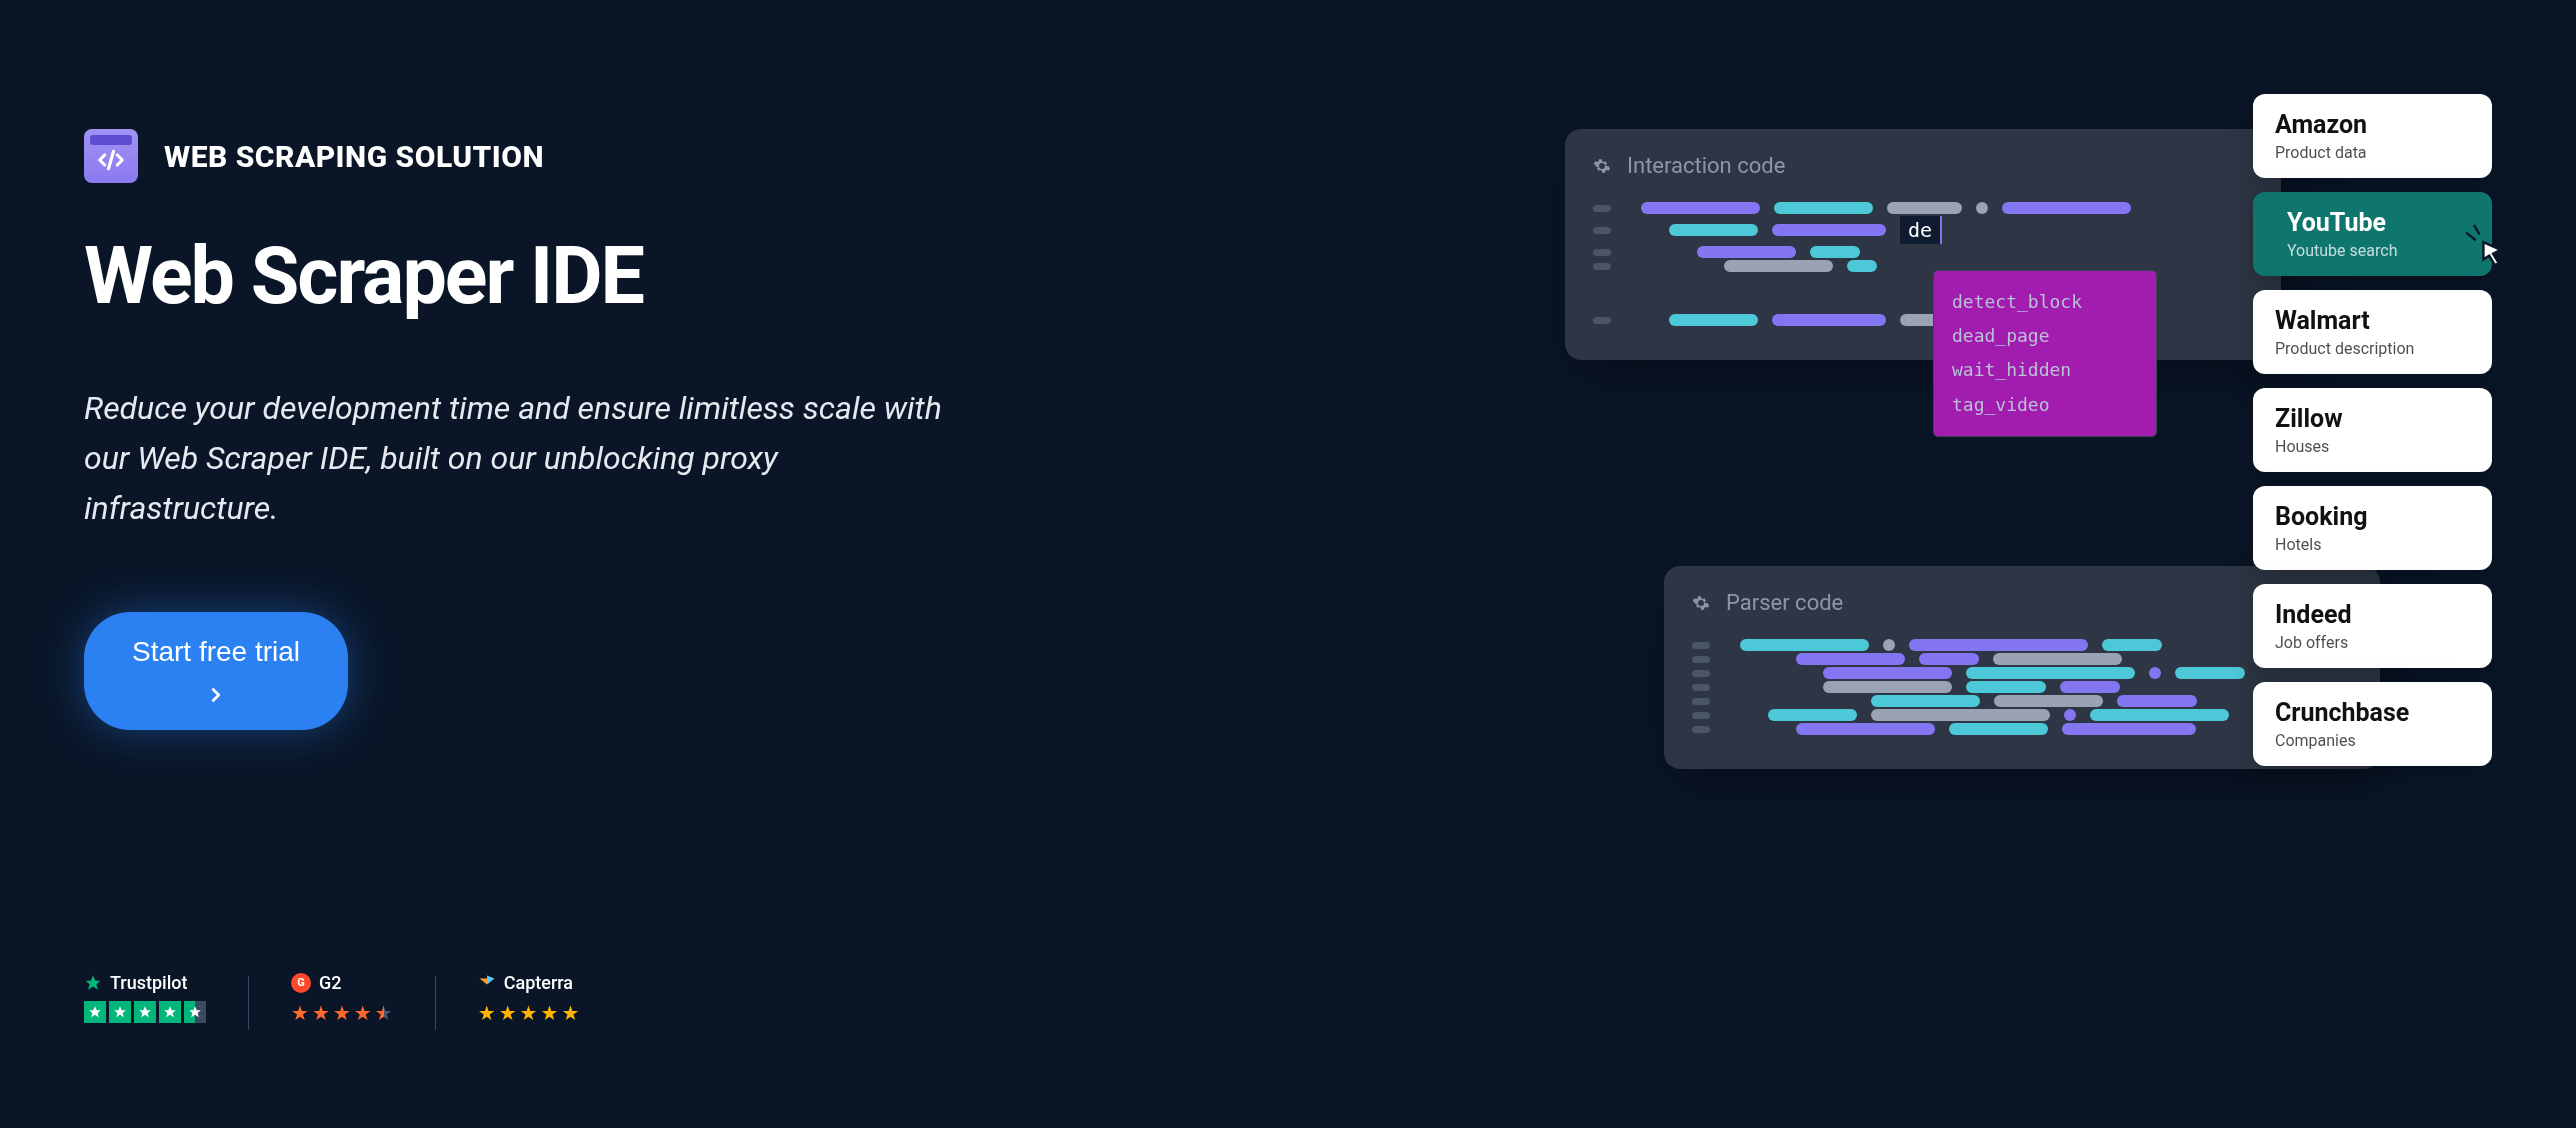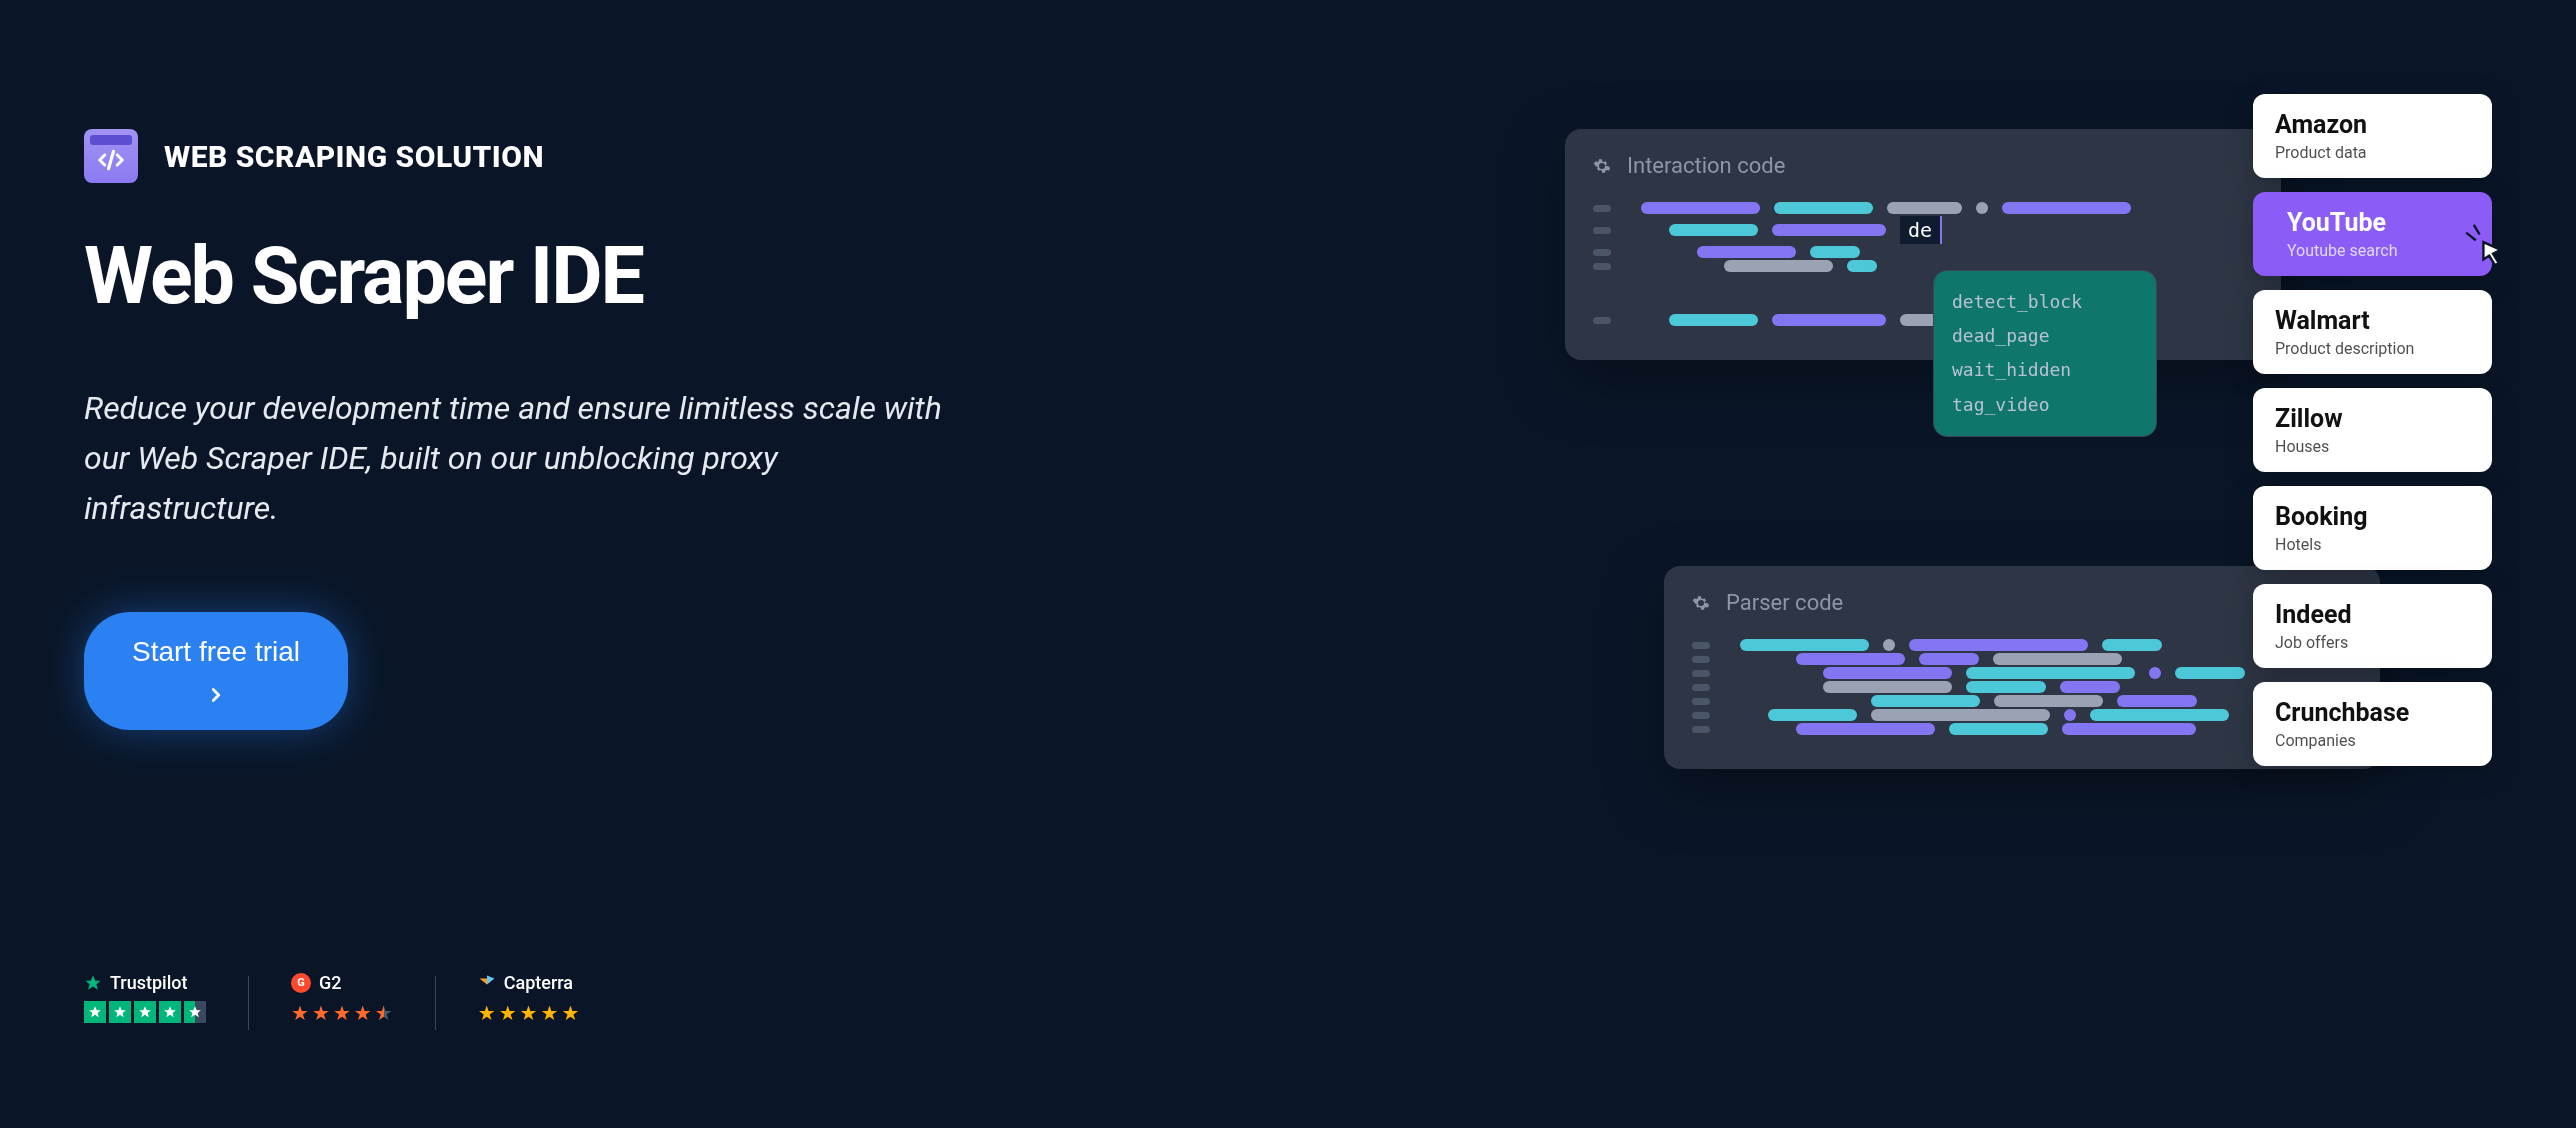--- a/index.html
+++ b/index.html
@@ -81,36 +81,36 @@
 
 .panel-interaction { top: 0; left: 487px; width: 716px; }
 .panel-parser { top: 437px; left: 586px; width: 716px; }
 
 .typed {
   background: #0f1b2e; color: #fff; font-family: ui-monospace, Menlo, Consolas, monospace;
   font-size: 20px; padding: 2px 8px; border-right: 2px solid #8476f2;
 }
 .autocomplete {
   position: absolute; top: 141px; left: 368px; width: 224px;
-  background: #0f766e; border: 1px solid #3a4658; border-radius: 14px;
+  background: #a21caf; border: 1px solid #3a4658; border-radius: 5px;
   padding: 14px 18px; font-family: ui-monospace, Menlo, Consolas, monospace; font-size: 18px;
   color: #b8c2d4; line-height: 1.9;
 }
 .autocomplete div { white-space: nowrap; }
 
 
 .cards {
   position: absolute; right: 0; top: -35px;
   display: flex; flex-direction: column; gap: 14px; width: 239px;
 }
 .card {
   background: #fff; color: #111; border-radius: 12px; padding: 16px 22px;
   box-shadow: 0 6px 24px rgba(0,0,0,.25);
 }
-.card.active { background: #8b5cf6; color: #fff; padding-left: 34px; }
+.card.active { background: #0f766e; color: #fff; padding-left: 34px; }
 .card-title { font-size: 25px; font-weight: 700; margin-bottom: 4px; }
 .card-sub { font-size: 16px; font-weight: 400; opacity: .75; }
 .cursor-icon {
   position: absolute; right: -30px; top: 129px; width: 58px; height: 46px;
 }
 .cursor-icon svg { width: 100%; height: 100%; }
 </style>
 </head>
 <body>
 

